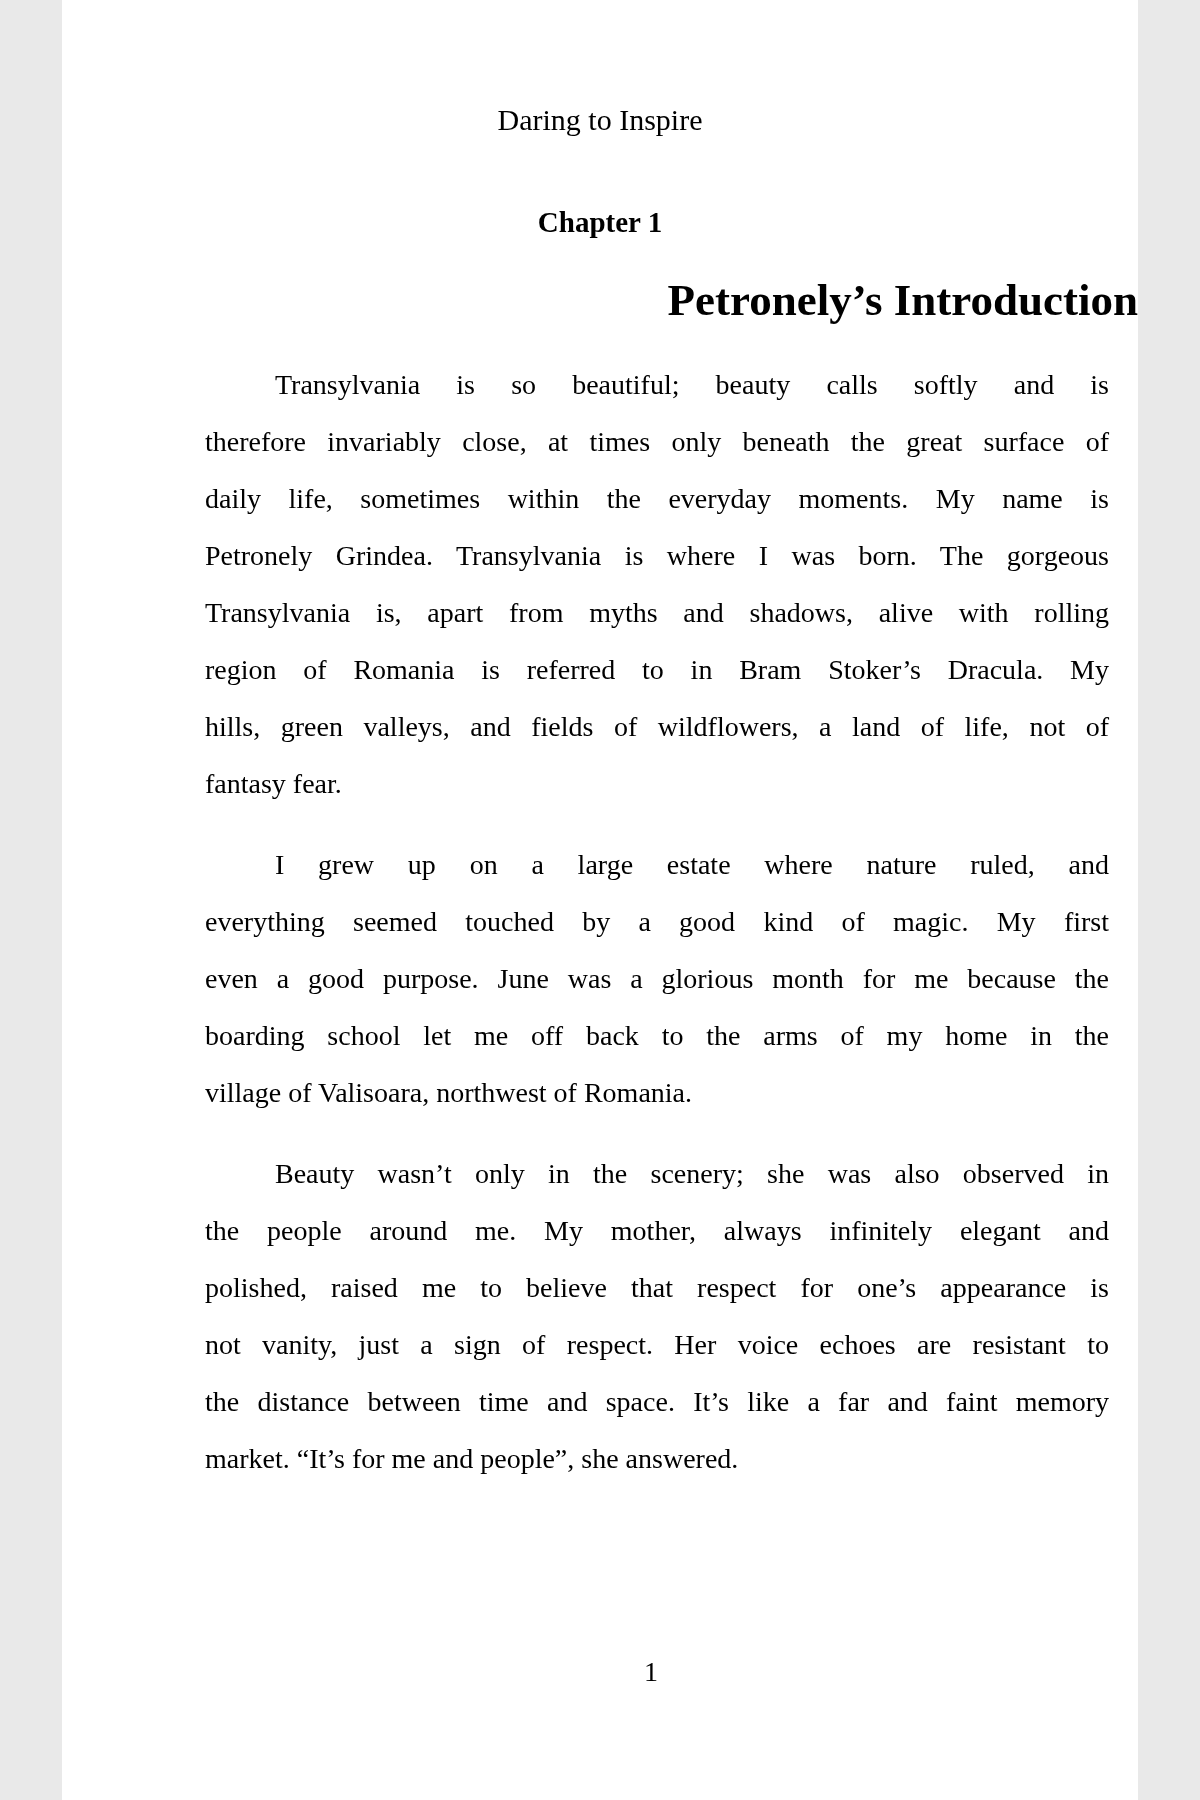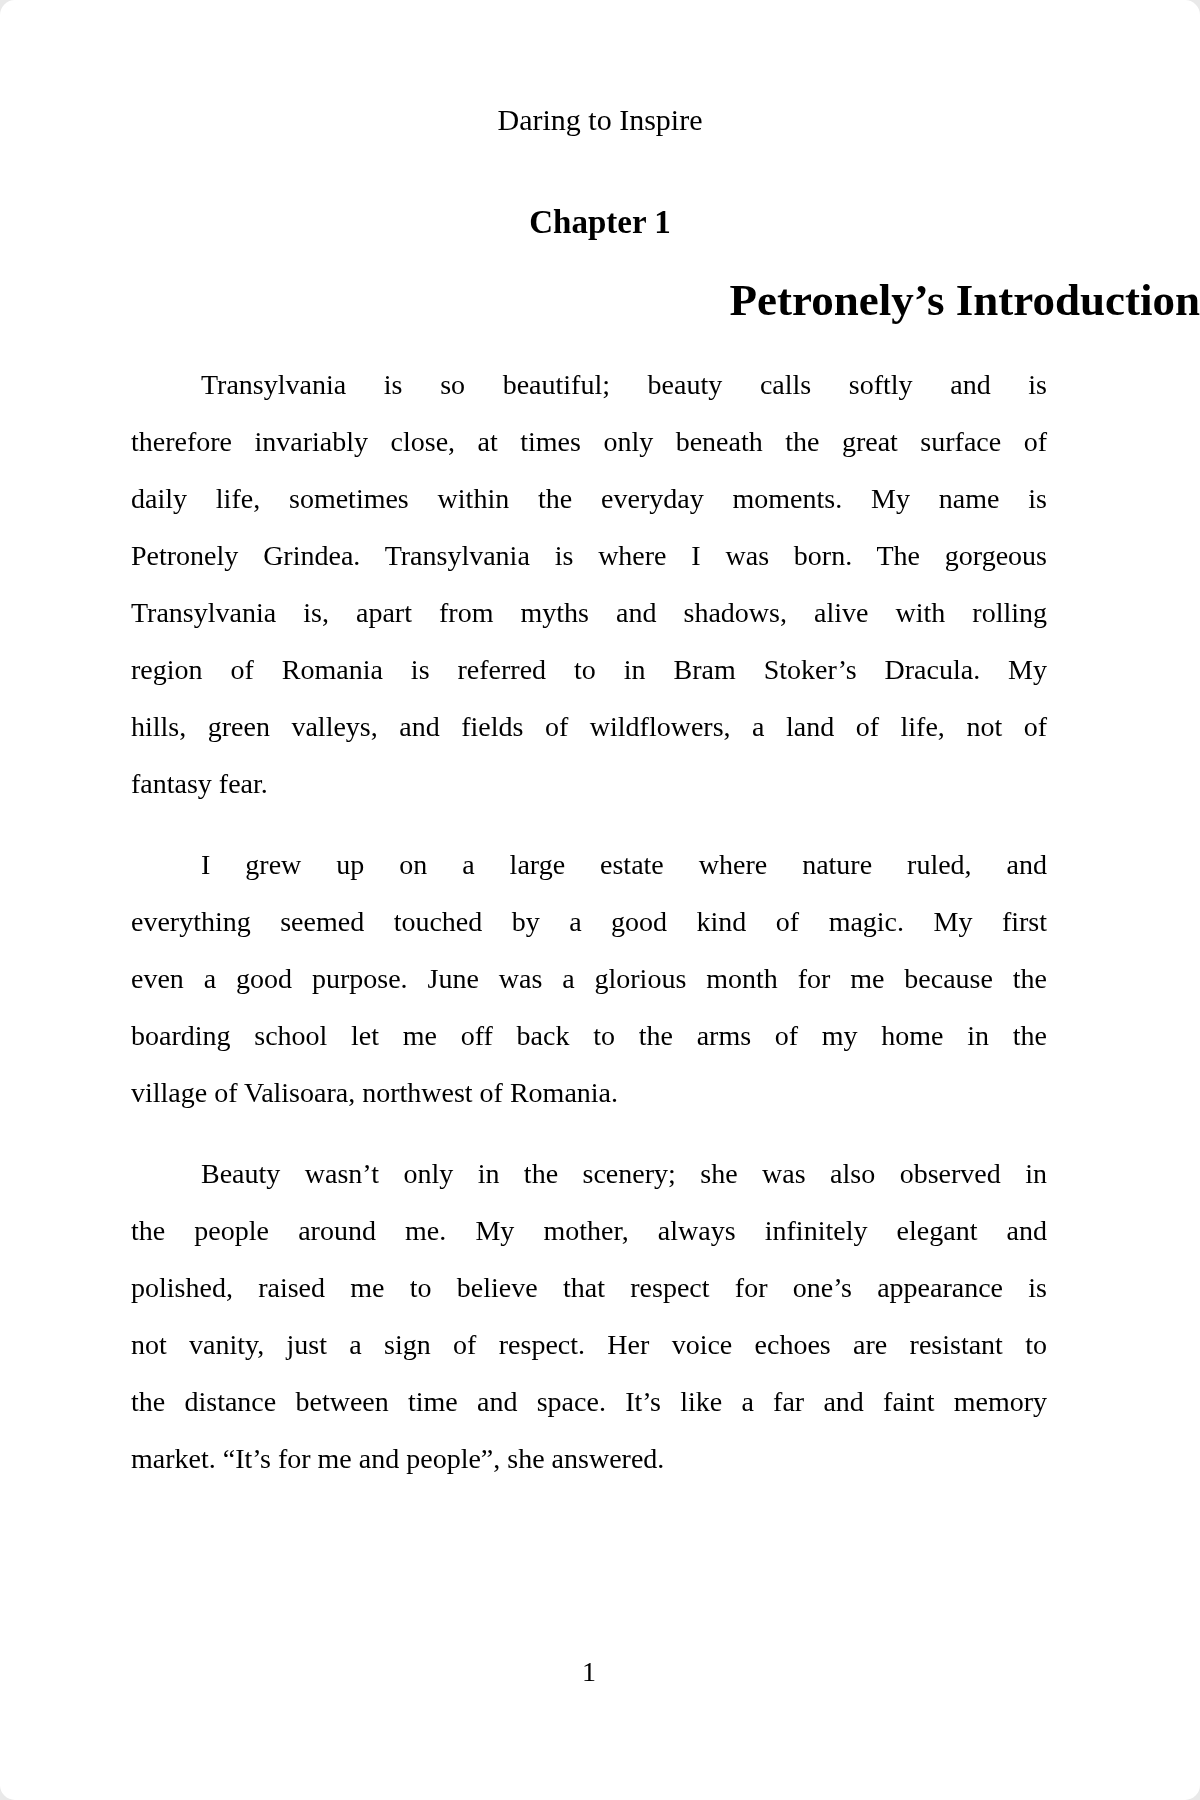--- a/index.html
+++ b/index.html
@@ -2,46 +2,45 @@
 <html><head>
 <meta charset="utf-8">
 <style>
   html, body {
     margin: 0;
     padding: 0;
     background: #e9e9e9;
   }
   .page {
     position: relative;
-    width: 1200px;
+    width: 1076px;
     height: 1800px;
     margin: 0 auto;
     background: #ffffff;
     color: #000000;
     font-family: "Liberation Serif", "DejaVu Serif", serif;
     overflow: hidden;
-    border-radius: 15px;
   }
   .running-head {
     position: absolute;
     top: 100px;
     left: 0;
     width: 100%;
     text-align: center;
     font-size: 30px;
     line-height: 40px;
   }
   .chapter-title {
     position: absolute;
     top: 192px;
     left: 0;
     width: 100%;
     text-align: center;
     font-weight: bold;
-    font-size: 33px;
+    font-size: 29px;
     line-height: 60px;
   }
   .chapter-subtitle {
     position: absolute;
     top: 270px;
     left: 0;
     width: 100%;
     text-align: right;
     font-weight: bold;
     font-size: 45px;
@@ -49,21 +48,21 @@
   }
   .body-text {
     position: absolute;
     top: 356px;
     left: 131px;
     width: 916px;
     font-size: 28px;
     line-height: 57px;
   }
   .paragraph {
-    margin: 0 0 24px 0;
+    margin: 0 0 24px 12px;
   }
   .line {
     height: 57px;
     text-align: justify;
     text-align-last: justify;
   }
   .line.first {
     text-indent: 70px;
   }
   .line.last {

